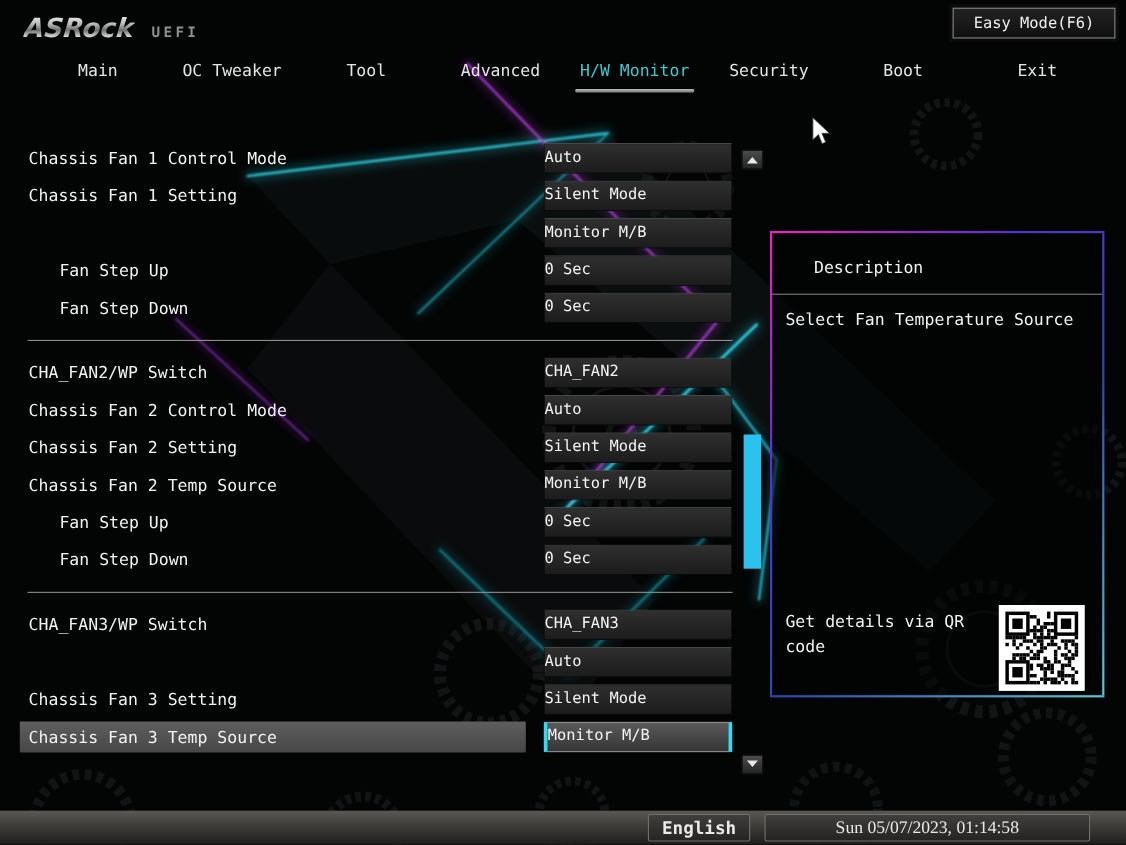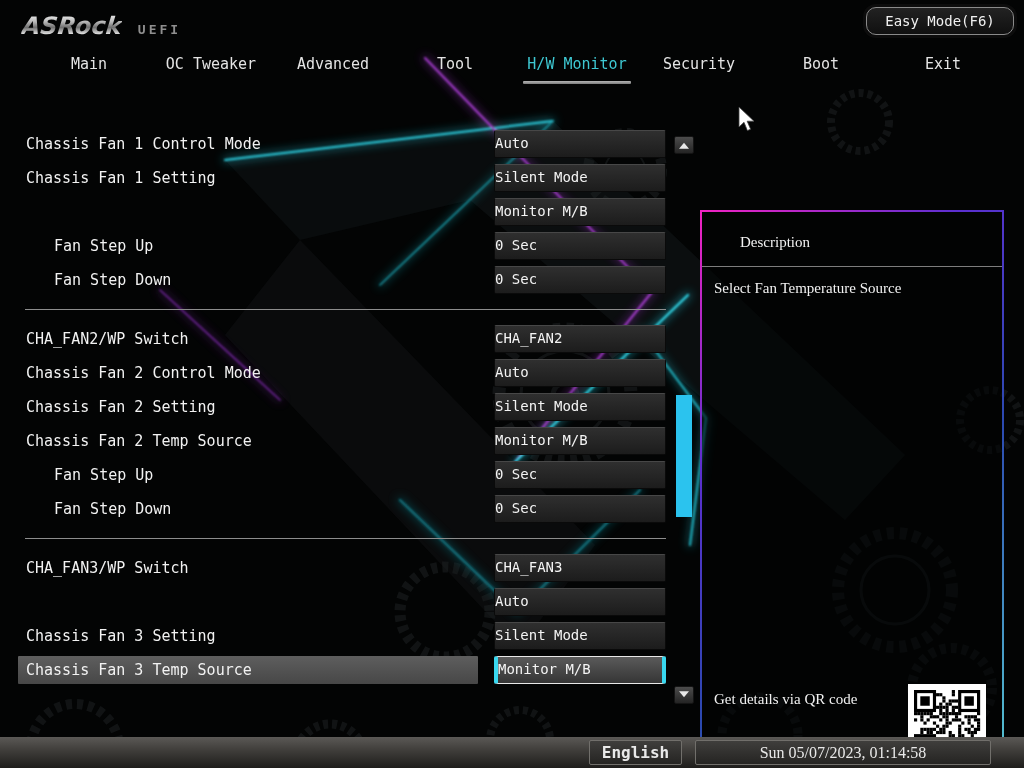--- a/index.html
+++ b/index.html
@@ -15,21 +15,21 @@
   #brand .logo {
     font-family:"DejaVu Sans","Liberation Sans",sans-serif;
     font-style:italic; font-weight:bold; font-size:24px; letter-spacing:0px;
     background:linear-gradient(180deg,#ffffff 0%,#b9b9b9 35%,#6f6f6f 55%,#e8e8e8 80%,#9a9a9a 100%);
     -webkit-background-clip:text; background-clip:text; color:transparent; transform:skewX(-6deg);
   }
   #brand .uefi { margin-left:16px; font-size:13px; color:#8f8f8f; letter-spacing:3px; font-weight:bold; }
   .easy-btn {
     position:absolute; right:10px; top:7px; width:148px; height:28px; z-index:5;
     background:linear-gradient(180deg,#222 0%,#101010 100%);
-    border:1px solid #8a8a8a; border-radius:10px; box-shadow:0 0 0 3px #0c0c0c;
+    border:1px solid #8a8a8a; border-radius:0; box-shadow:0 0 0 3px #0c0c0c;
     color:#f0f0f0; font-size:14px; text-align:center; line-height:26px; cursor:default;
   }
   
   #tabs { position:absolute; left:28px; right:20px; top:48px; height:40px; display:flex; z-index:5; }
   .tab { flex:1; text-align:center; padding-top:7px; font-size:15px; color:#e4e4e4; cursor:default; }
   .tab .tab-underline { display:none; }
   .tab.active { color:#3ec8d2; }
   .tab.active .tab-underline {
     display:block; height:3px; width:108px; margin:8px auto 0;
     background:linear-gradient(180deg,#b5b5b5,#7d7d7d); border-radius:1px;
@@ -66,24 +66,23 @@
   }
   #scroll-up { top:136px; } #scroll-down { top:686px; }
   .scroll-btn::after { content:''; position:absolute; left:50%; top:50%; transform:translate(-50%,-38%);
     border-left:5px solid transparent; border-right:5px solid transparent; border-bottom:6px solid #e8e8e8; }
   #scroll-down::after { transform:translate(-50%,-62%);
     border-bottom:none; border-top:6px solid #e8e8e8; }
   #scroll-thumb { position:absolute; left:676px; top:395px; width:16px; height:122px;
     background:#2bc3ee; z-index:5; cursor:default; }
   
   #desc-panel {
-    position:absolute; left:700px; top:210px; width:304px; height:558px; z-index:4;
+    position:absolute; left:700px; top:210px; width:304px; height:424px; z-index:4;
     border:2px solid; border-image:linear-gradient(135deg,#f222c2 0%,#5b2fd0 30%,#2b49b0 60%,#57c8d2 100%) 1;
     background:rgba(2,3,4,0.55);
-    font-family:Liberation Serif, serif;
   }
   .desc-title { margin:22px 0 0 38px; font-size:15px; color:#f2f2f2; }
   .desc-divider { height:1px; background:#7d7d7d; margin-top:15px; }
   .desc-text { margin:13px 12px 12px 12px; font-size:15px; color:#f2f2f2; }
   .qr-area { position:absolute; left:12px; right:16px; bottom:4px; display:flex;
     justify-content:space-between; align-items:flex-start; }
   .qr-caption { width:200px; font-size:15px; color:#f2f2f2; line-height:1.5; margin-top:4px; }
   .qr-box { width:78px; height:78px; background:#fff; flex:0 0 auto; }
   
   #status-bar { position:absolute; left:0; top:737px; width:1024px; height:31px; z-index:6;
@@ -166,25 +165,25 @@
   <div id="tabs">
       <div class="tab">
       <span class="tab-label">Main</span>
       
     </div>
       <div class="tab">
       <span class="tab-label">OC Tweaker</span>
       
     </div>
       <div class="tab">
+      <span class="tab-label">Tool</span>
+      
+    </div>
+      <div class="tab">
       <span class="tab-label">Advanced</span>
-      
-    </div>
-      <div class="tab">
-      <span class="tab-label">Tool</span>
       
     </div>
       <div class="tab active">
       <span class="tab-label">H/W Monitor</span>
       <div class="tab-underline"></div>
     </div>
       <div class="tab">
       <span class="tab-label">Security</span>
       
     </div>

